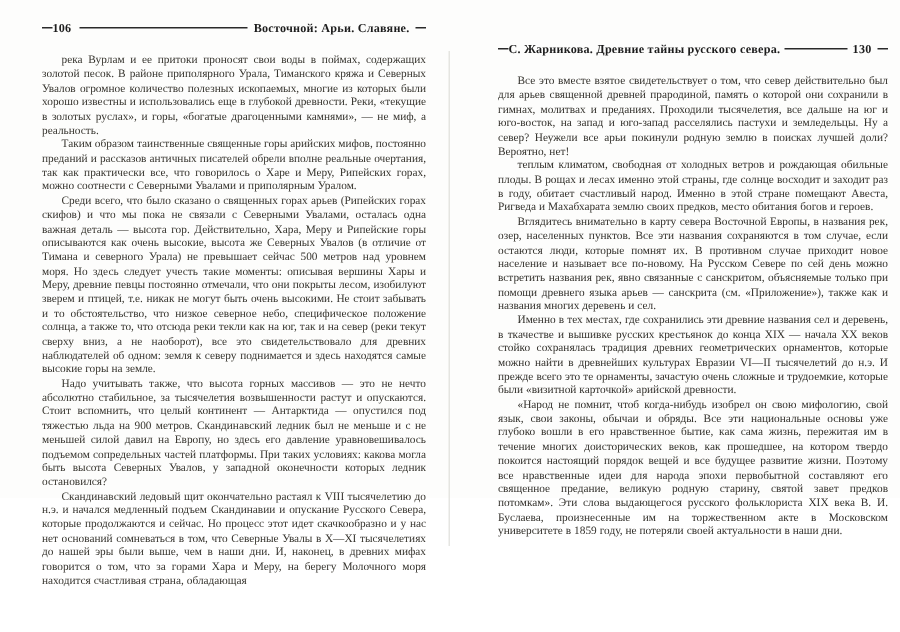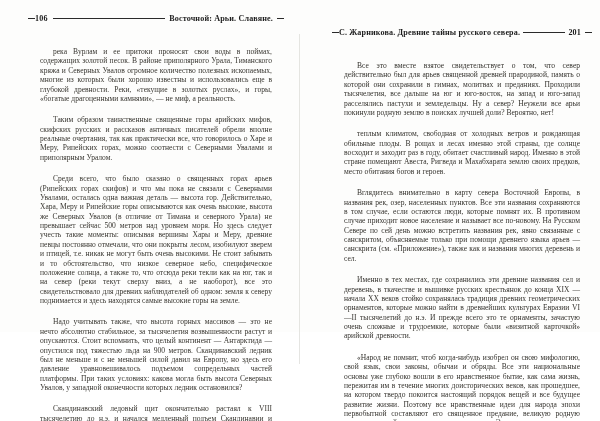--- a/index.html
+++ b/index.html
@@ -81,21 +81,21 @@
   .col {
     margin-top: 9px;
     font-size: 7.55px;
     line-height: 9.38px;
     text-align: justify;
     text-justify: inter-word;
     color: #35332f;
     -webkit-font-smoothing: none;
   }
   .col p {
-    margin: 12px;
+    margin: 0;
     text-indent: 13px;
     word-spacing: .1px;
   }
 
   
   .page-left .col  { color: #37352f; }
   .page-right .col { color: #34322d; }
 
   
   .clip { overflow: hidden; }
@@ -113,34 +113,34 @@
       <span class="dash"></span>
       <span class="folio">106</span>
       <span class="rule"></span>
       <span class="title">Восточной: Арьи. Славяне.</span>
       <span class="sp"></span>
       <span class="dash"></span>
     </div>
 
     <div class="col clip">
       <p>река Вурлам и ее притоки проносят свои воды в поймах, содержащих золотой песок. В районе приполярного Урала, Тиманского кряжа и Северных Увалов огромное количество полезных ископаемых, многие из которых были хорошо известны и использовались еще в глубокой древности. Реки, «текущие в золотых руслах», и горы, «богатые драгоценными камнями», — не миф, а реальность.</p>
-      <p>Таким образом таинственные священные горы арийских мифов, скифских русских и рассказов античных писателей обрели вполне реальные очертания, так как практически все, что говорилось о Харе и Меру, Рипейских горах, можно соотнести с Северными Увалами и приполярным Уралом.</p>
+      <p>Таким образом таинственные священные горы арийских мифов, постоянно преданий и рассказов античных писателей обрели вполне реальные очертания, так как практически все, что говорилось о Харе и Меру, Рипейских горах, можно соотнести с Северными Увалами и приполярным Уралом.</p>
       <p>Среди всего, что было сказано о священных горах арьев (Рипейских горах скифов) и что мы пока не связали с Северными Увалами, осталась одна важная деталь — высота гор. Действительно, Хара, Меру и Рипейские горы описываются как очень высокие, высота же Северных Увалов (в отличие от Тимана и северного Урала) не превышает сейчас 500 метров над уровнем моря. Но здесь следует учесть такие моменты: описывая вершины Хары и Меру, древние певцы постоянно отмечали, что они покрыты лесом, изобилуют зверем и птицей, т.е. никак не могут быть очень высокими. Не стоит забывать и то обстоятельство, что низкое северное небо, специфическое положение солнца, а также то, что отсюда реки текли как на юг, так и на север (реки текут сверху вниз, а не наоборот), все это свидетельствовало для древних наблюдателей об одном: земля к северу поднимается и здесь находятся самые высокие горы на земле.</p>
       <p>Надо учитывать также, что высота горных массивов — это не нечто абсолютно стабильное, за тысячелетия возвышенности растут и опускаются. Стоит вспомнить, что целый континент — Антарктида — опустился под тяжестью льда на 900 метров. Скандинавский ледник был не меньше и с не меньшей силой давил на Европу, но здесь его давление уравновешивалось подъемом сопредельных частей платформы. При таких условиях: какова могла быть высота Северных Увалов, у западной оконечности которых ледник остановился?</p>
       <p>Скандинавский ледовый щит окончательно растаял к VIII тысячелетию до н.э. и начался медленный подъем Скандинавии и опускание Русского Севера, которые продолжаются и сейчас. Но процесс этот идет скачкообразно и у нас нет оснований сомневаться в том, что Северные Увалы в X—XI тысячелетиях до нашей эры были выше, чем в наши дни. И, наконец, в древних мифах говорится о том, что за горами Хара и Меру, на берегу Молочного моря находится счастливая страна, обладающая</p>
     </div>
   </div>
 
   <div class="page page-right">
 
     <div class="runhead head-right">
       <span class="dash"></span>
       <span class="title">С. Жарникова. Древние тайны русского севера.</span>
       <span class="rule"></span>
-      <span class="folio">201</span>
+      <span class="folio">130</span>
       <span class="sp"></span>
       <span class="dash"></span>
     </div>
 
     <div class="col clip">
       <p>Все это вместе взятое свидетельствует о том, что север действительно был для арьев священной древней прародиной, память о которой они сохранили в гимнах, молитвах и преданиях. Проходили тысячелетия, все дальше на юг и юго-восток, на запад и юго-запад расселялись пастухи и земледельцы. Ну а север? Неужели все арьи покинули родную землю в поисках лучшей доли? Вероятно, нет!</p>
       <p>теплым климатом, свободная от холодных ветров и рождающая обильные плоды. В рощах и лесах именно этой страны, где солнце восходит и заходит раз в году, обитает счастливый народ. Именно в этой стране помещают Авеста, Ригведа и Махабхарата землю своих предков, место обитания богов и героев.</p>
       <p>Вглядитесь внимательно в карту севера Восточной Европы, в названия рек, озер, населенных пунктов. Все эти названия сохраняются в том случае, если остаются люди, которые помнят их. В противном случае приходит новое население и называет все по-новому. На Русском Севере по сей день можно встретить названия рек, явно связанные с санскритом, объясняемые только при помощи древнего языка арьев — санскрита (см. «Приложение»), также как и названия многих деревень и сел.</p>
       <p>Именно в тех местах, где сохранились эти древние названия сел и деревень, в ткачестве и вышивке русских крестьянок до конца XIX — начала XX веков стойко сохранялась традиция древних геометрических орнаментов, которые можно найти в древнейших культурах Евразии VI—II тысячелетий до н.э. И прежде всего это те орнаменты, зачастую очень сложные и трудоемкие, которые были «визитной карточкой» арийской древности.</p>
       <p>«Народ не помнит, чтоб когда-нибудь изобрел он свою мифологию, свой язык, свои законы, обычаи и обряды. Все эти национальные основы уже глубоко вошли в его нравственное бытие, как сама жизнь, пережитая им в течение многих доисторических веков, как прошедшее, на котором твердо покоится настоящий порядок вещей и все будущее развитие жизни. Поэтому все нравственные идеи для народа эпохи первобытной составляют его священное предание, великую родную старину, святой завет предков потомкам». Эти слова выдающегося русского фольклориста XIX века В. И. Буслаева, произнесенные им на торжественном акте в Московском университете в 1859 году, не потеряли своей актуальности в наши дни.</p>

